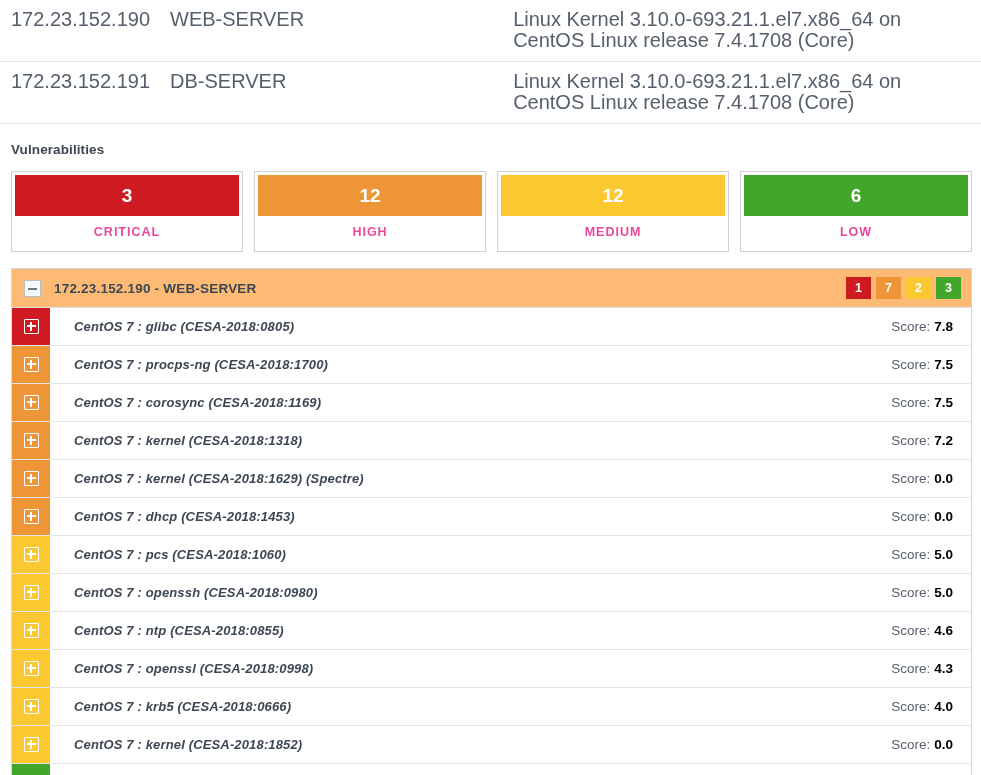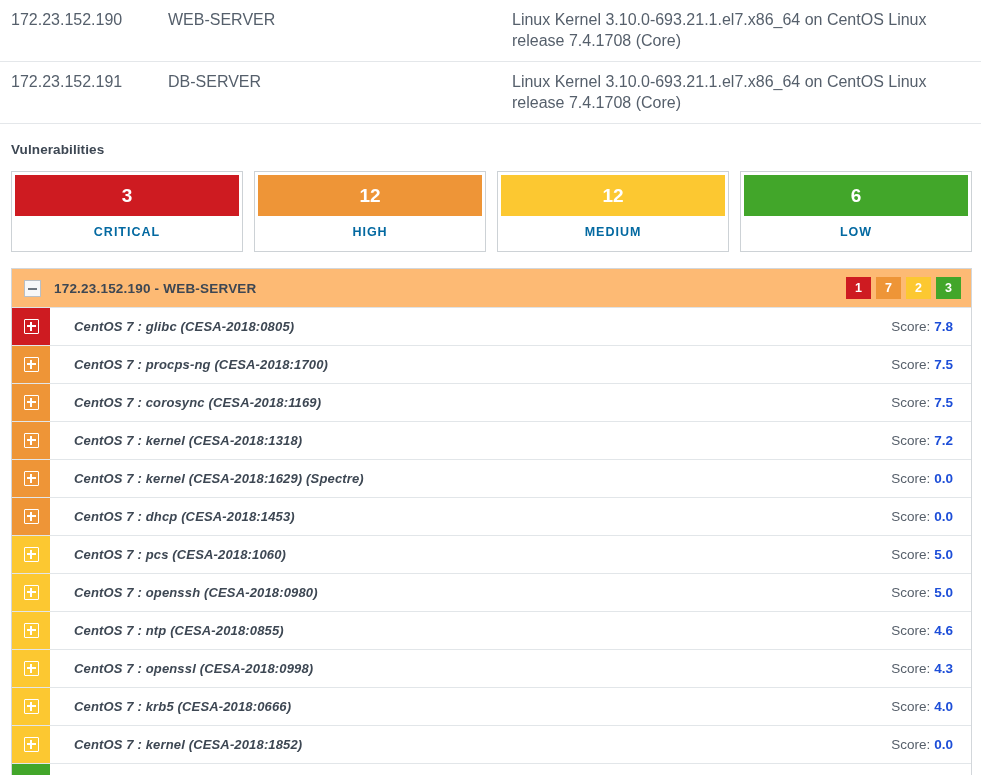--- a/index.html
+++ b/index.html
@@ -9,21 +9,21 @@
     background: #ffffff;
     font-family: "Liberation Sans", sans-serif;
     overflow: hidden;
   }
   .page { width: 981px; height: 775px; position: relative; overflow: hidden; }
 
   
   .host-table { width: 981px; border-collapse: collapse; }
   .host-table td {
     padding: 9px 10px 10px 10px;
-    font-size: 16px;
+    font-size: 20px;
     color: #555f6b;
     vertical-align: top;
     line-height: 21px;
     border-bottom: 1px solid #e4e7ea;
     font-weight: 400;
   }
   .col-ip    { width: 158px; padding-left: 11px !important; }
   .col-name  { width: 325px; }
   .col-os    { width: 498px; }
   .os-text { display: block; max-width: 435px; margin-left: 19px; }
@@ -57,21 +57,21 @@
     font-size: 19px;
     font-weight: bold;
   }
   .sev-label {
     height: 32px;
     line-height: 32px;
     text-align: center;
     font-size: 12.5px;
     font-weight: bold;
     letter-spacing: 1px;
-    color: #0369a1;
+    color: #ec4899;
   }
 
   
   .panel {
     margin: 16px 9px 0 11px;
     border: 1px solid #d3d7db;
     border-bottom: none;
     background: #fff;
   }
   .panel-head {
@@ -160,21 +160,21 @@
   .vuln-score {
     flex: none;
     display: flex;
     align-items: center;
     justify-content: flex-end;
     padding-right: 18px;
     font-size: 13.5px;
     color: #565f6a;
     font-weight: 400;
   }
-  .vuln-score b { color: #1d4ed8; margin-left: 4px; font-weight: bold; }
+  .vuln-score b { color: #000000; margin-left: 4px; font-weight: bold; }
 </style>
 </head>
 <body>
 
 <div class="page">
 
   <table class="host-table">
     <tbody>
       <tr class="host-row">
         <td class="col-ip">172.23.152.190</td>

